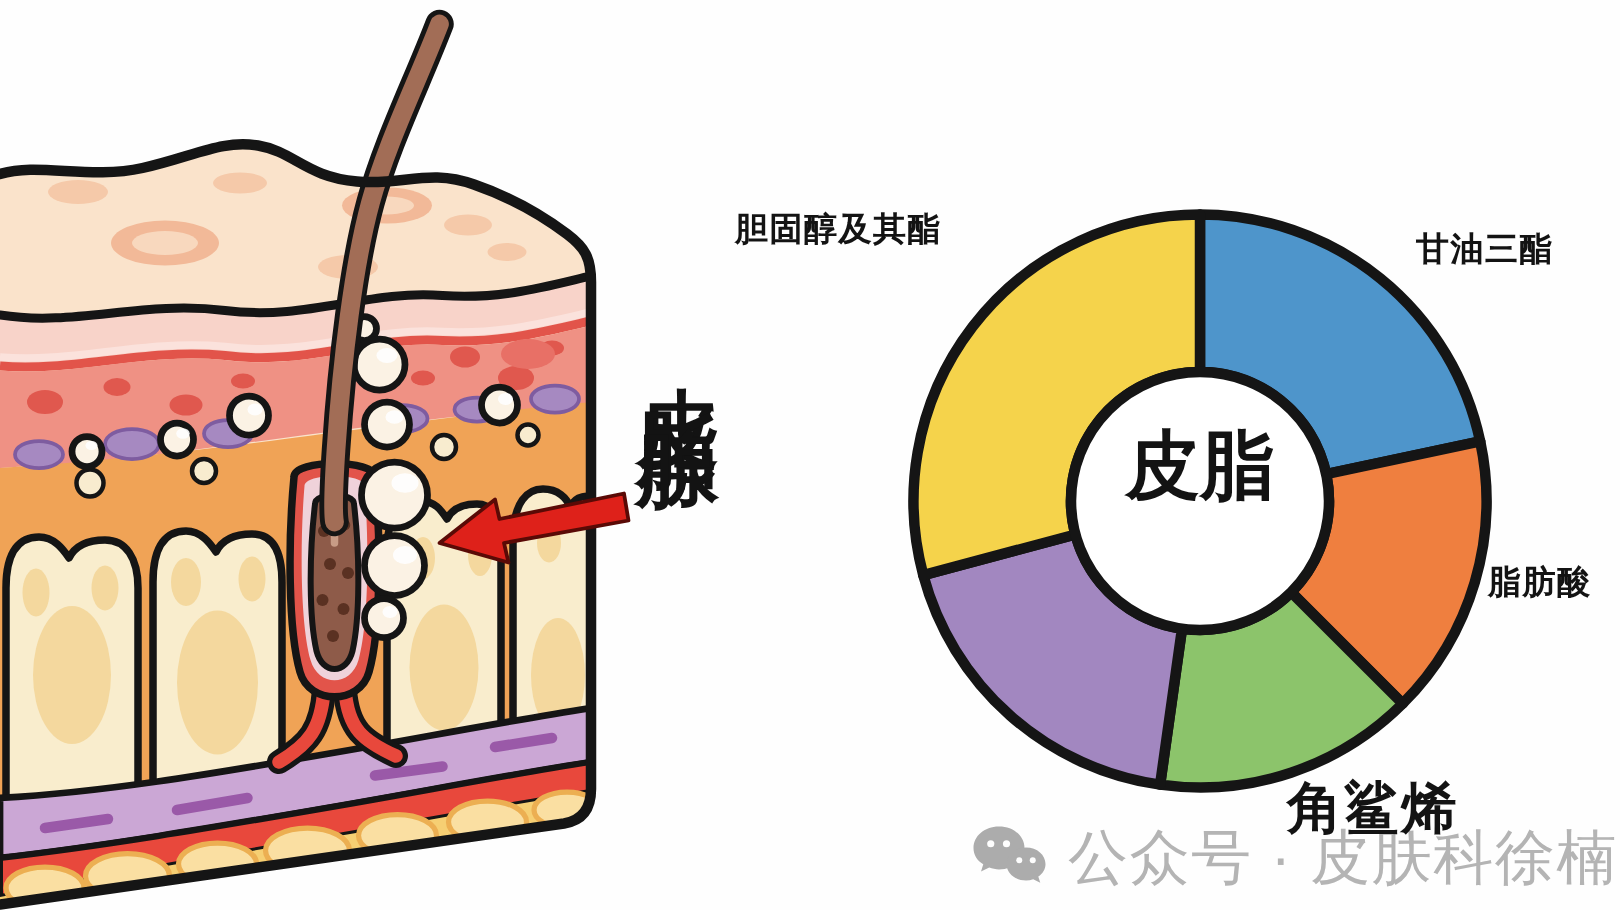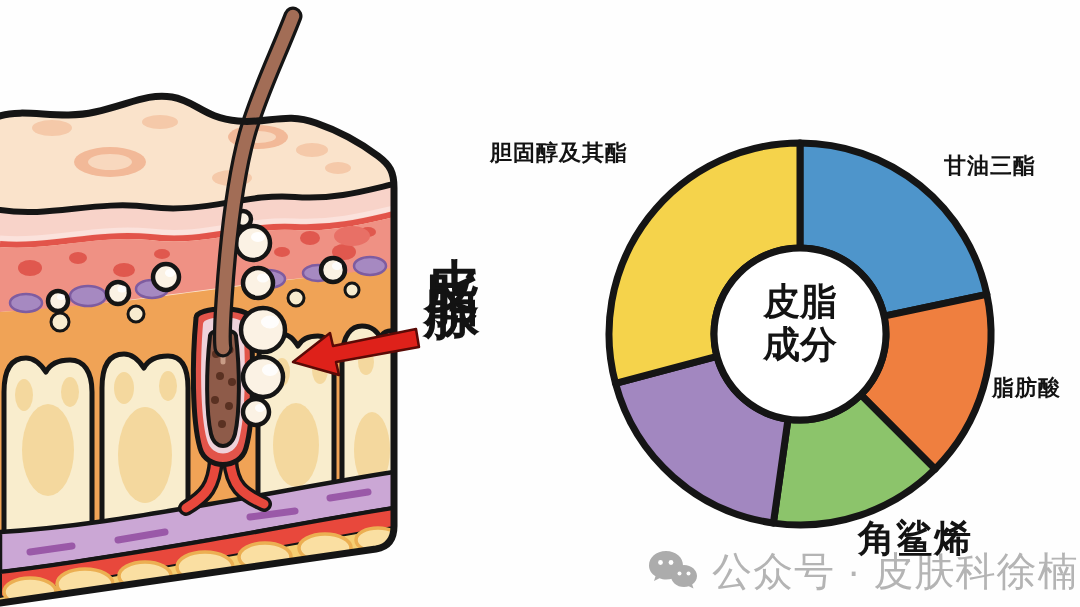--- a/index.html
+++ b/index.html
@@ -6,21 +6,21 @@
   #stage{position:relative;width:1080px;height:607px;background:#fefefe;overflow:hidden;
          font-family:"Liberation Sans","DejaVu Sans",sans-serif;}
   .abs{position:absolute;}
   .slice-label{position:absolute;font-size:22px;font-weight:900;color:#131313;white-space:nowrap;
                letter-spacing:1px;z-index:6;}
   #lbl-cholesterol{left:490px;top:138px;}
   #lbl-triglyceride{left:944px;top:151px;}
   #lbl-fattyacid{left:992px;top:373px;}
   #lbl-squalene{left:858px;top:514px;font-size:37px;}
   #lbl-wax{left:594px;top:474px;}
-  #donut-title{left:718px;top:281px;width:164px;text-align:center;font-size:37px;line-height:1.16;
+  #donut-title{left:718px;top:281px;width:164px;text-align:center;font-size:50px;line-height:1.16;
                font-weight:900;color:#131313;z-index:5;}
   #gland-label{left:424px;top:212px;writing-mode:vertical-rl;text-orientation:upright;
                font-size:56px;font-weight:900;color:#131313;letter-spacing:14px;line-height:1;z-index:4;}
   #watermark{left:648px;top:544px;display:flex;align-items:center;gap:14px;color:#aeaeae;
              opacity:.92;z-index:2;}
   #watermark .wm-text{font-size:40px;letter-spacing:1px;white-space:nowrap;}
   svg{display:block;}
 </style>
 </head>
 <body>
@@ -210,21 +210,20 @@
         <path d="M 421.8 194.3 A 191 191 0 0 1 370.1 369.1 L 295.8 294.8 A 86 86 0 0 0 319.1 216.1 Z" fill="#ef7f3f" stroke="#151515" stroke-width="7" stroke-linejoin="round"></path>
         <path d="M 370.1 369.1 A 191 191 0 0 1 208.4 423.1 L 223.0 319.2 A 86 86 0 0 0 295.8 294.8 Z" fill="#8cc46b" stroke="#151515" stroke-width="7" stroke-linejoin="round"></path>
         <path d="M 208.4 423.1 A 191 191 0 0 1 50.5 283.4 L 151.9 256.3 A 86 86 0 0 0 223.0 319.2 Z" fill="#a287c0" stroke="#151515" stroke-width="7" stroke-linejoin="round"></path>
         <path d="M 50.5 283.4 A 191 191 0 0 1 235.0 43.0 L 235.0 148.0 A 86 86 0 0 0 151.9 256.3 Z" fill="#f5d34b" stroke="#151515" stroke-width="7" stroke-linejoin="round"></path>
       </g>
     <circle cx="235" cy="234" r="86" fill="#ffffff" stroke="#151515" stroke-width="7"></circle>
   </svg>
 
   <div class="abs" id="donut-title">
     <div>皮脂</div>
-    <div>成分</div>
   </div>
 
   <div class="slice-label" id="lbl-cholesterol">胆固醇及其酯</div>
   <div class="slice-label" id="lbl-triglyceride">甘油三酯</div>
   <div class="slice-label" id="lbl-fattyacid">脂肪酸</div>
   <div class="slice-label" id="lbl-squalene">角鲨烯</div>
 
   <div class="abs" id="watermark">
     <svg width="50" height="46" viewBox="0 0 50 46">
       <g fill="#a6a6a6">

